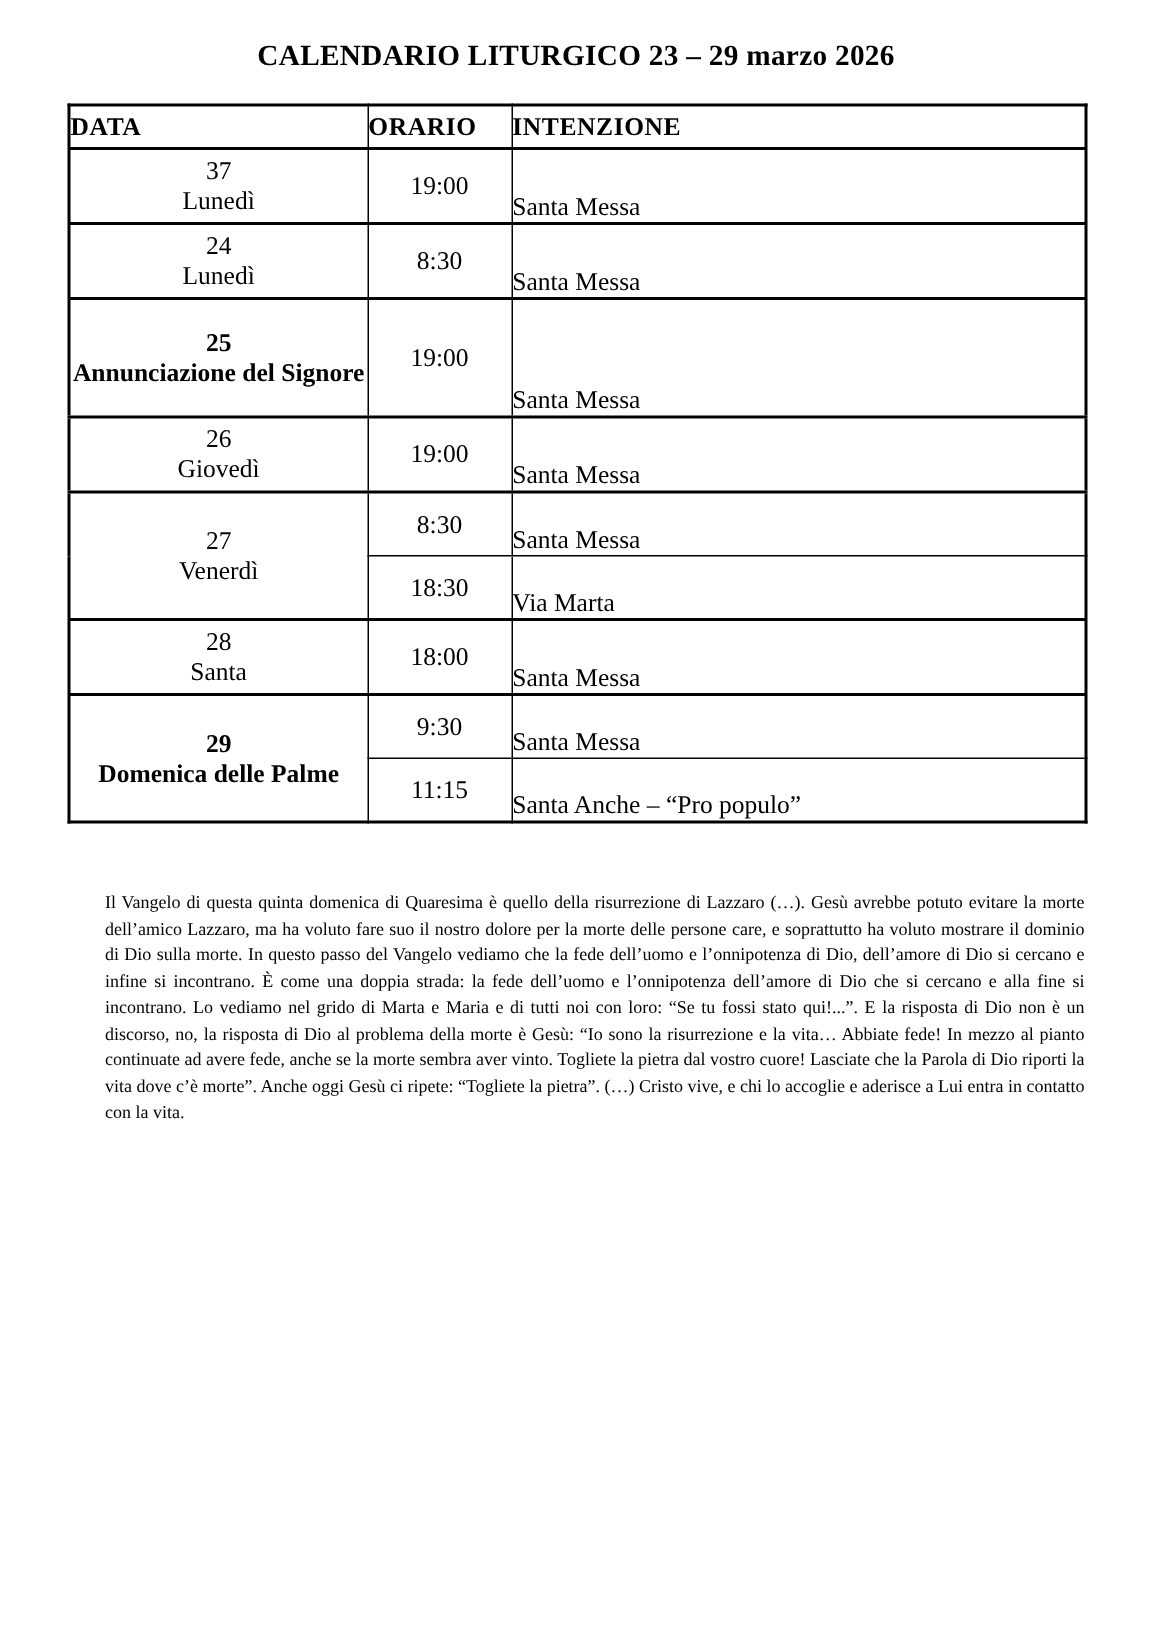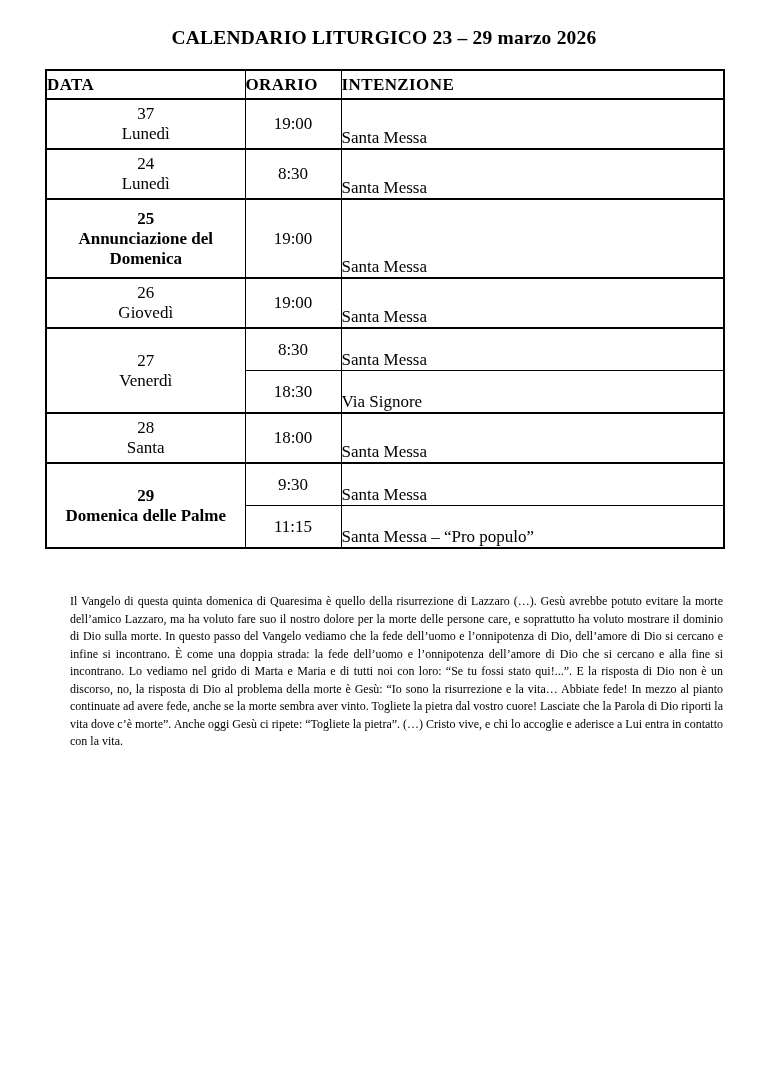--- a/index.html
+++ b/index.html
@@ -157,21 +157,21 @@
             <td class="data">
               <div>24</div>
               <div>Lunedì</div>
             </td>
             <td class="orario">8:30</td>
             <td class="intenzione">Santa Messa</td>
           </tr>
           <tr class="row-major h-big">
             <td class="data bold">
               <div>25</div>
-              <div>Annunciazione del Domenica</div>
+              <div>Annunciazione del Signore</div>
             </td>
             <td class="orario">19:00</td>
             <td class="intenzione">Santa Messa</td>
           </tr>
           <tr class="row-major h-tall">
             <td class="data">
               <div>26</div>
               <div>Giovedì</div>
             </td>
             <td class="orario">19:00</td>
@@ -180,41 +180,41 @@
           <tr class="row-major h-small">
             <td class="data" rowspan="2">
               <div>27</div>
               <div>Venerdì</div>
             </td>
             <td class="orario">8:30</td>
             <td class="intenzione">Santa Messa</td>
           </tr>
           <tr class="row-minor h-small">
             <td class="orario">18:30</td>
-            <td class="intenzione">Via Signore</td>
+            <td class="intenzione">Via Marta</td>
           </tr>
           <tr class="row-major h-tall">
             <td class="data">
               <div>28</div>
               <div>Santa</div>
             </td>
             <td class="orario">18:00</td>
             <td class="intenzione">Santa Messa</td>
           </tr>
           <tr class="row-major h-small">
             <td class="data bold" rowspan="2">
               <div>29</div>
               <div>Domenica delle Palme</div>
             </td>
             <td class="orario">9:30</td>
             <td class="intenzione">Santa Messa</td>
           </tr>
           <tr class="row-minor h-small">
             <td class="orario">11:15</td>
-            <td class="intenzione">Santa Messa – “Pro populo”</td>
+            <td class="intenzione">Santa Anche – “Pro populo”</td>
           </tr>
         </tbody>
     </table>
   </div>
 
 
   <div class="body-text">
     <p>Il Vangelo di questa quinta domenica di Quaresima è quello della risurrezione di Lazzaro (…). Gesù avrebbe potuto evitare la morte dell’amico Lazzaro, ma ha voluto fare suo il nostro dolore per la morte delle persone care, e soprattutto ha voluto mostrare il dominio di Dio sulla morte. In questo passo del Vangelo vediamo che la fede dell’uomo e l’onnipotenza di Dio, dell’amore di Dio si cercano e infine si incontrano. È come una doppia strada: la fede dell’uomo e l’onnipotenza dell’amore di Dio che si cercano e alla fine si incontrano. Lo vediamo nel grido di Marta e Maria e di tutti noi con loro: “Se tu fossi stato qui!...”. E la risposta di Dio non è un discorso, no, la risposta di Dio al problema della morte è Gesù: “Io sono la risurrezione e la vita… Abbiate fede! In mezzo al pianto continuate ad avere fede, anche se la morte sembra aver vinto. Togliete la pietra dal vostro cuore! Lasciate che la Parola di Dio riporti la vita dove c’è morte”. Anche oggi Gesù ci ripete: “Togliete la pietra”. (…) Cristo vive, e chi lo accoglie e aderisce a Lui entra in contatto con la vita.</p>
   </div>
 

